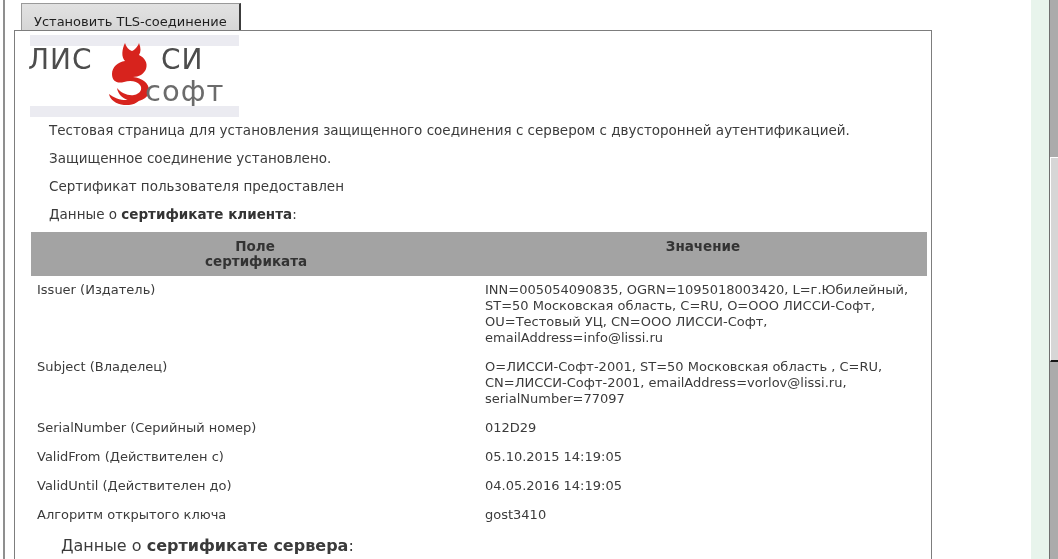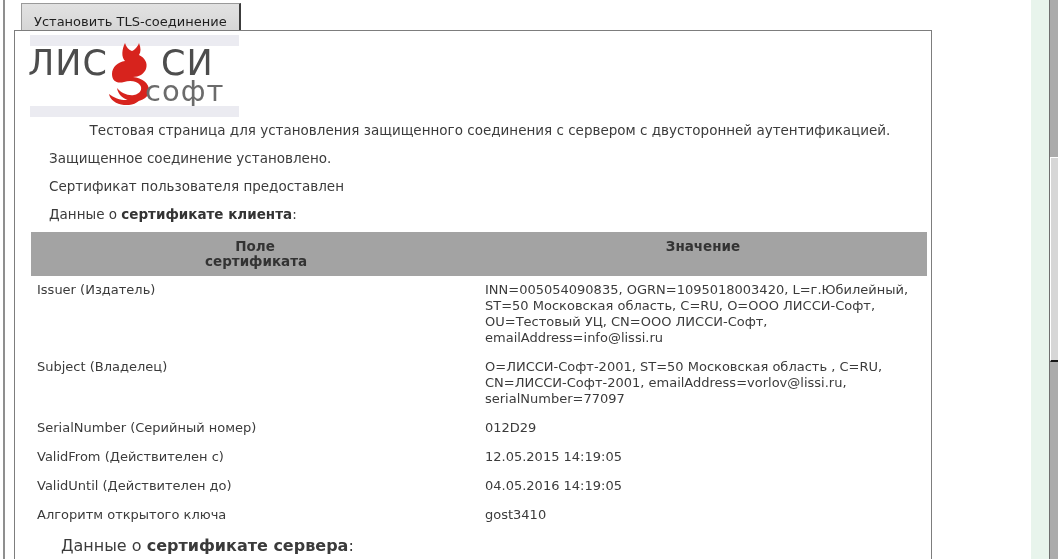--- a/index.html
+++ b/index.html
@@ -22,28 +22,28 @@
   
   .content-box{
     position:absolute;left:14px;top:30px;width:918px;height:560px;
     border:1px solid #7d7d7d;background:#fff;box-sizing:border-box;
   }
 
   .logo-block{position:relative;height:86px;}
   .logo-strip{position:absolute;left:15px;width:209px;height:11px;background:#ebebf1;}
   .strip-top{top:4px;}
   .strip-bottom{top:75px;}
-  .logo-text{position:absolute;font-size:35px;line-height:1;color:#4d4d4d;letter-spacing:1px;}
+  .logo-text{position:absolute;font-size:28px;line-height:1;color:#4d4d4d;letter-spacing:1px;}
   .logo-lis{left:13px;top:15px;}
   .logo-si{left:146px;top:15px;}
   .logo-soft{position:absolute;left:130px;top:46px;font-size:29px;line-height:1;color:#6b6b6b;letter-spacing:1px;}
   .fox{position:absolute;left:88px;top:12px;width:62px;height:62px;}
 
   .para{margin:13px 0 0 34px;font-size:13.5px;line-height:15px;}
-  .para.first{margin-top:6px;text-align:center;}
+  .para.first{margin-top:6px;}
   .para b{color:#343434;}
 
   table.cert{
     border-collapse:collapse;margin:10px 0 0 16px;width:896px;
     font-size:13px;line-height:16px;color:#3b3b3b;table-layout:fixed;
   }
   table.cert th{
     background:#a3a3a3;font-size:13.5px;font-weight:bold;color:#333;
     padding:7px 0;text-align:center;vertical-align:top;line-height:15px;
   }
@@ -105,21 +105,21 @@
         <tr>
       <td class="col-field">Subject (Владелец)</td>
       <td>O=ЛИССИ-Софт-2001, ST=50 Московская область , C=RU, CN=ЛИССИ-Софт-2001, emailAddress=vorlov@lissi.ru, serialNumber=77097</td>
     </tr>
         <tr>
       <td class="col-field">SerialNumber (Серийный номер)</td>
       <td>012D29</td>
     </tr>
         <tr>
       <td class="col-field">ValidFrom (Действителен с)</td>
-      <td>12.05.2015 14:19:05</td>
+      <td>05.10.2015 14:19:05</td>
     </tr>
         <tr>
       <td class="col-field">ValidUntil (Действителен до)</td>
       <td>04.05.2016 14:19:05</td>
     </tr>
         <tr>
       <td class="col-field">Алгоритм открытого ключа</td>
       <td>gost3410</td>
     </tr>
       </tbody>

